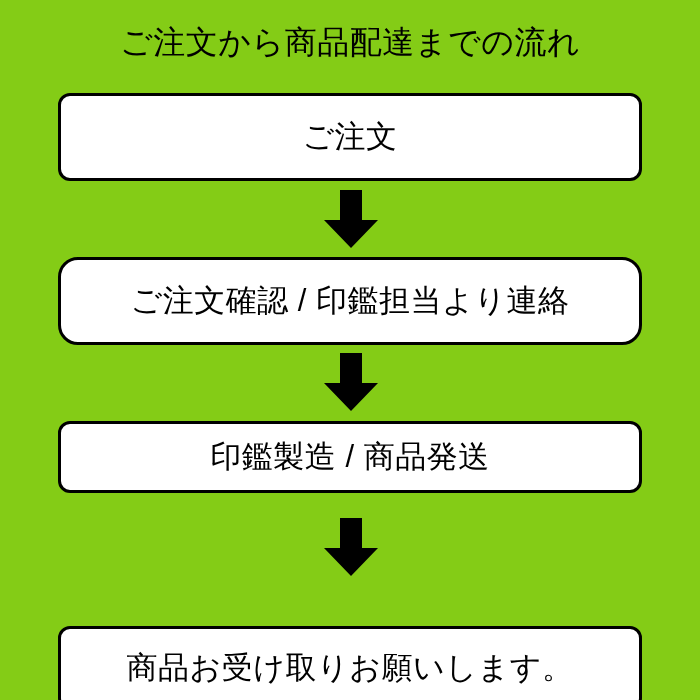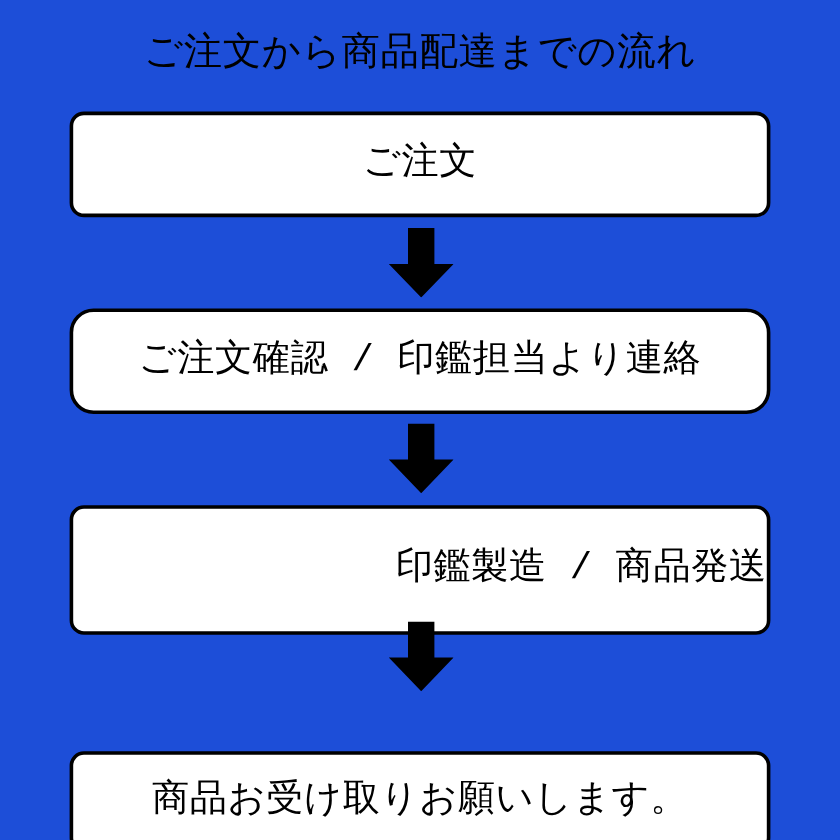--- a/index.html
+++ b/index.html
@@ -11,21 +11,21 @@
     height: 700px;
     background: #ffffff;
     font-family: "Liberation Sans", "DejaVu Sans", sans-serif;
     overflow: hidden;
   }
 
   #flowchart {
     position: relative;
     width: 700px;
     height: 700px;
-    background: #1d4ed8;
+    background: #84cc16;
   }
 
   .chart-title {
     position: absolute;
     left: 0;
     top: 22px;
     width: 700px;
     text-align: center;
     font-size: 32px;
     line-height: 40px;
@@ -49,27 +49,26 @@
   }
 
   .step-label {
     font-size: 31px;
     line-height: 40px;
     color: #000000;
     letter-spacing: 0.5px;
     font-weight: 400;
     white-space: nowrap;
     text-align: center;
-    font-family: Liberation Mono, monospace;
   }
 
   
   .box-1 { top: 93px;  height: 88px; }
   .box-2 { top: 257px; height: 88px; border-radius: 20px; }
-  .box-3 { top: 421px; height: 108px; justify-content: flex-end; }
+  .box-3 { top: 421px; height: 72px; }
   .box-4 { top: 586px; height: 84px; margin-top: 40px; }
 
   
   .arrow {
     position: absolute;
     left: 324px;
     width: 54px;
     height: 58px;
   }
   .arrow svg {

